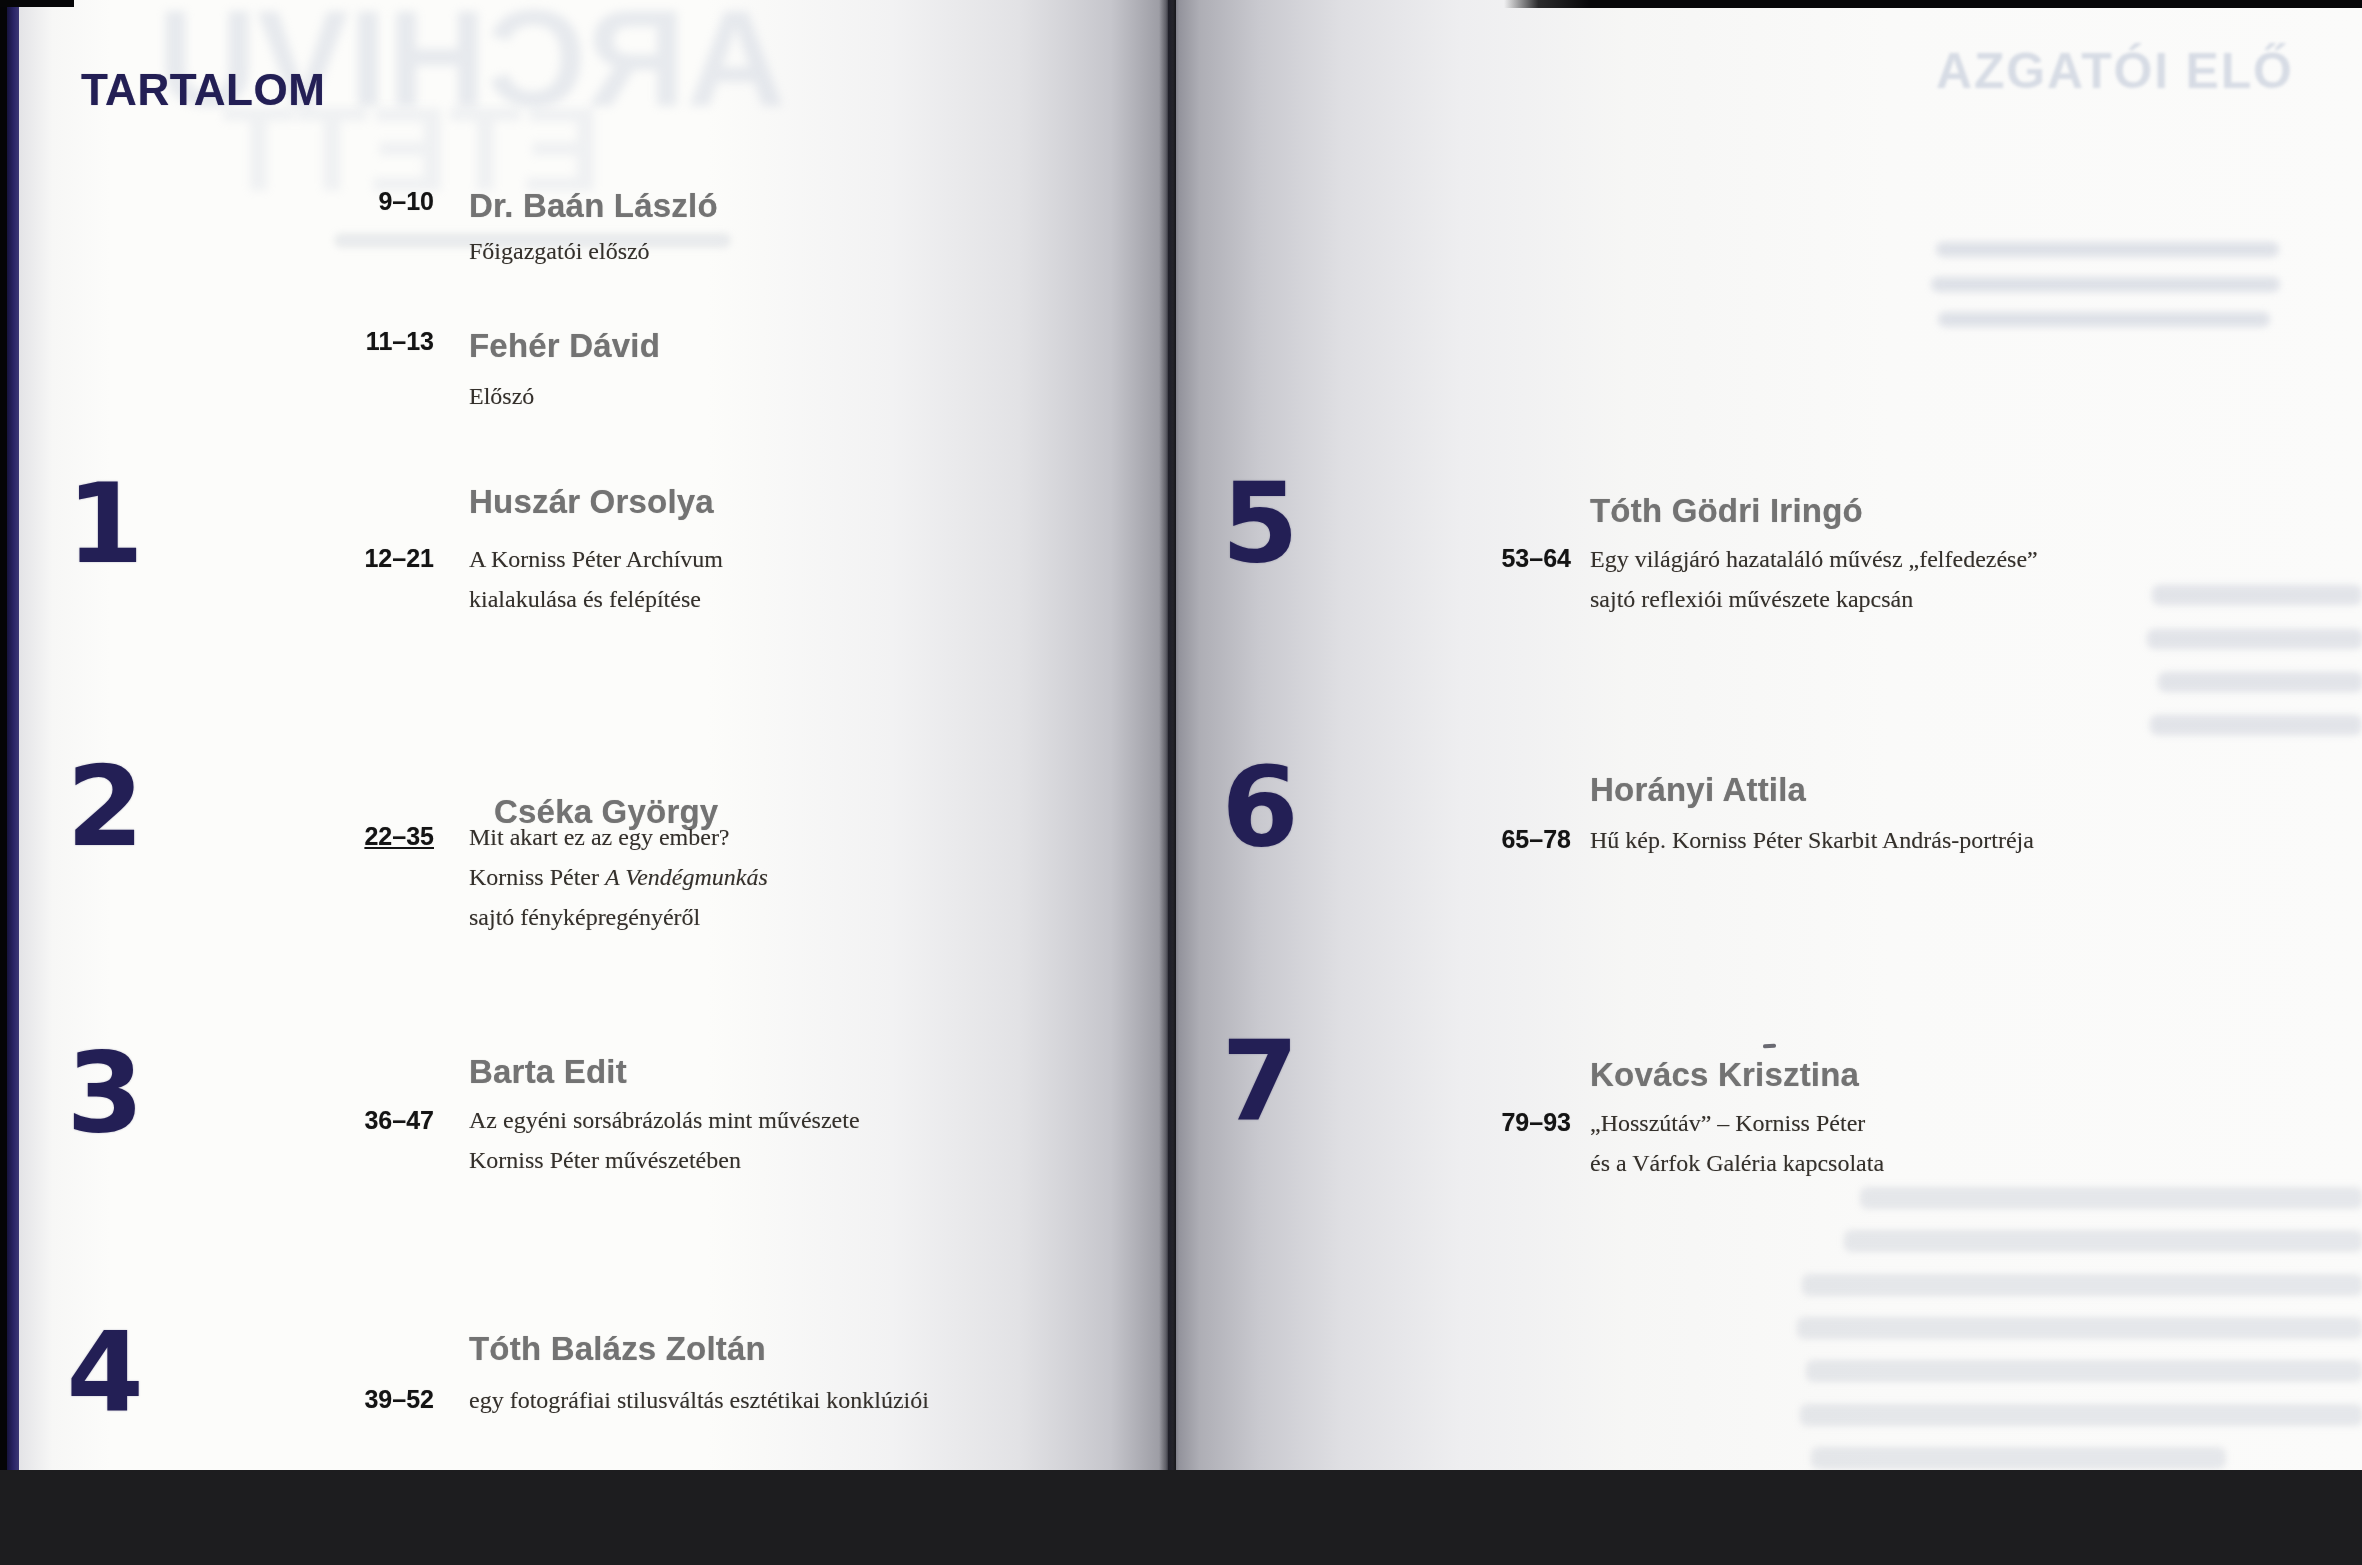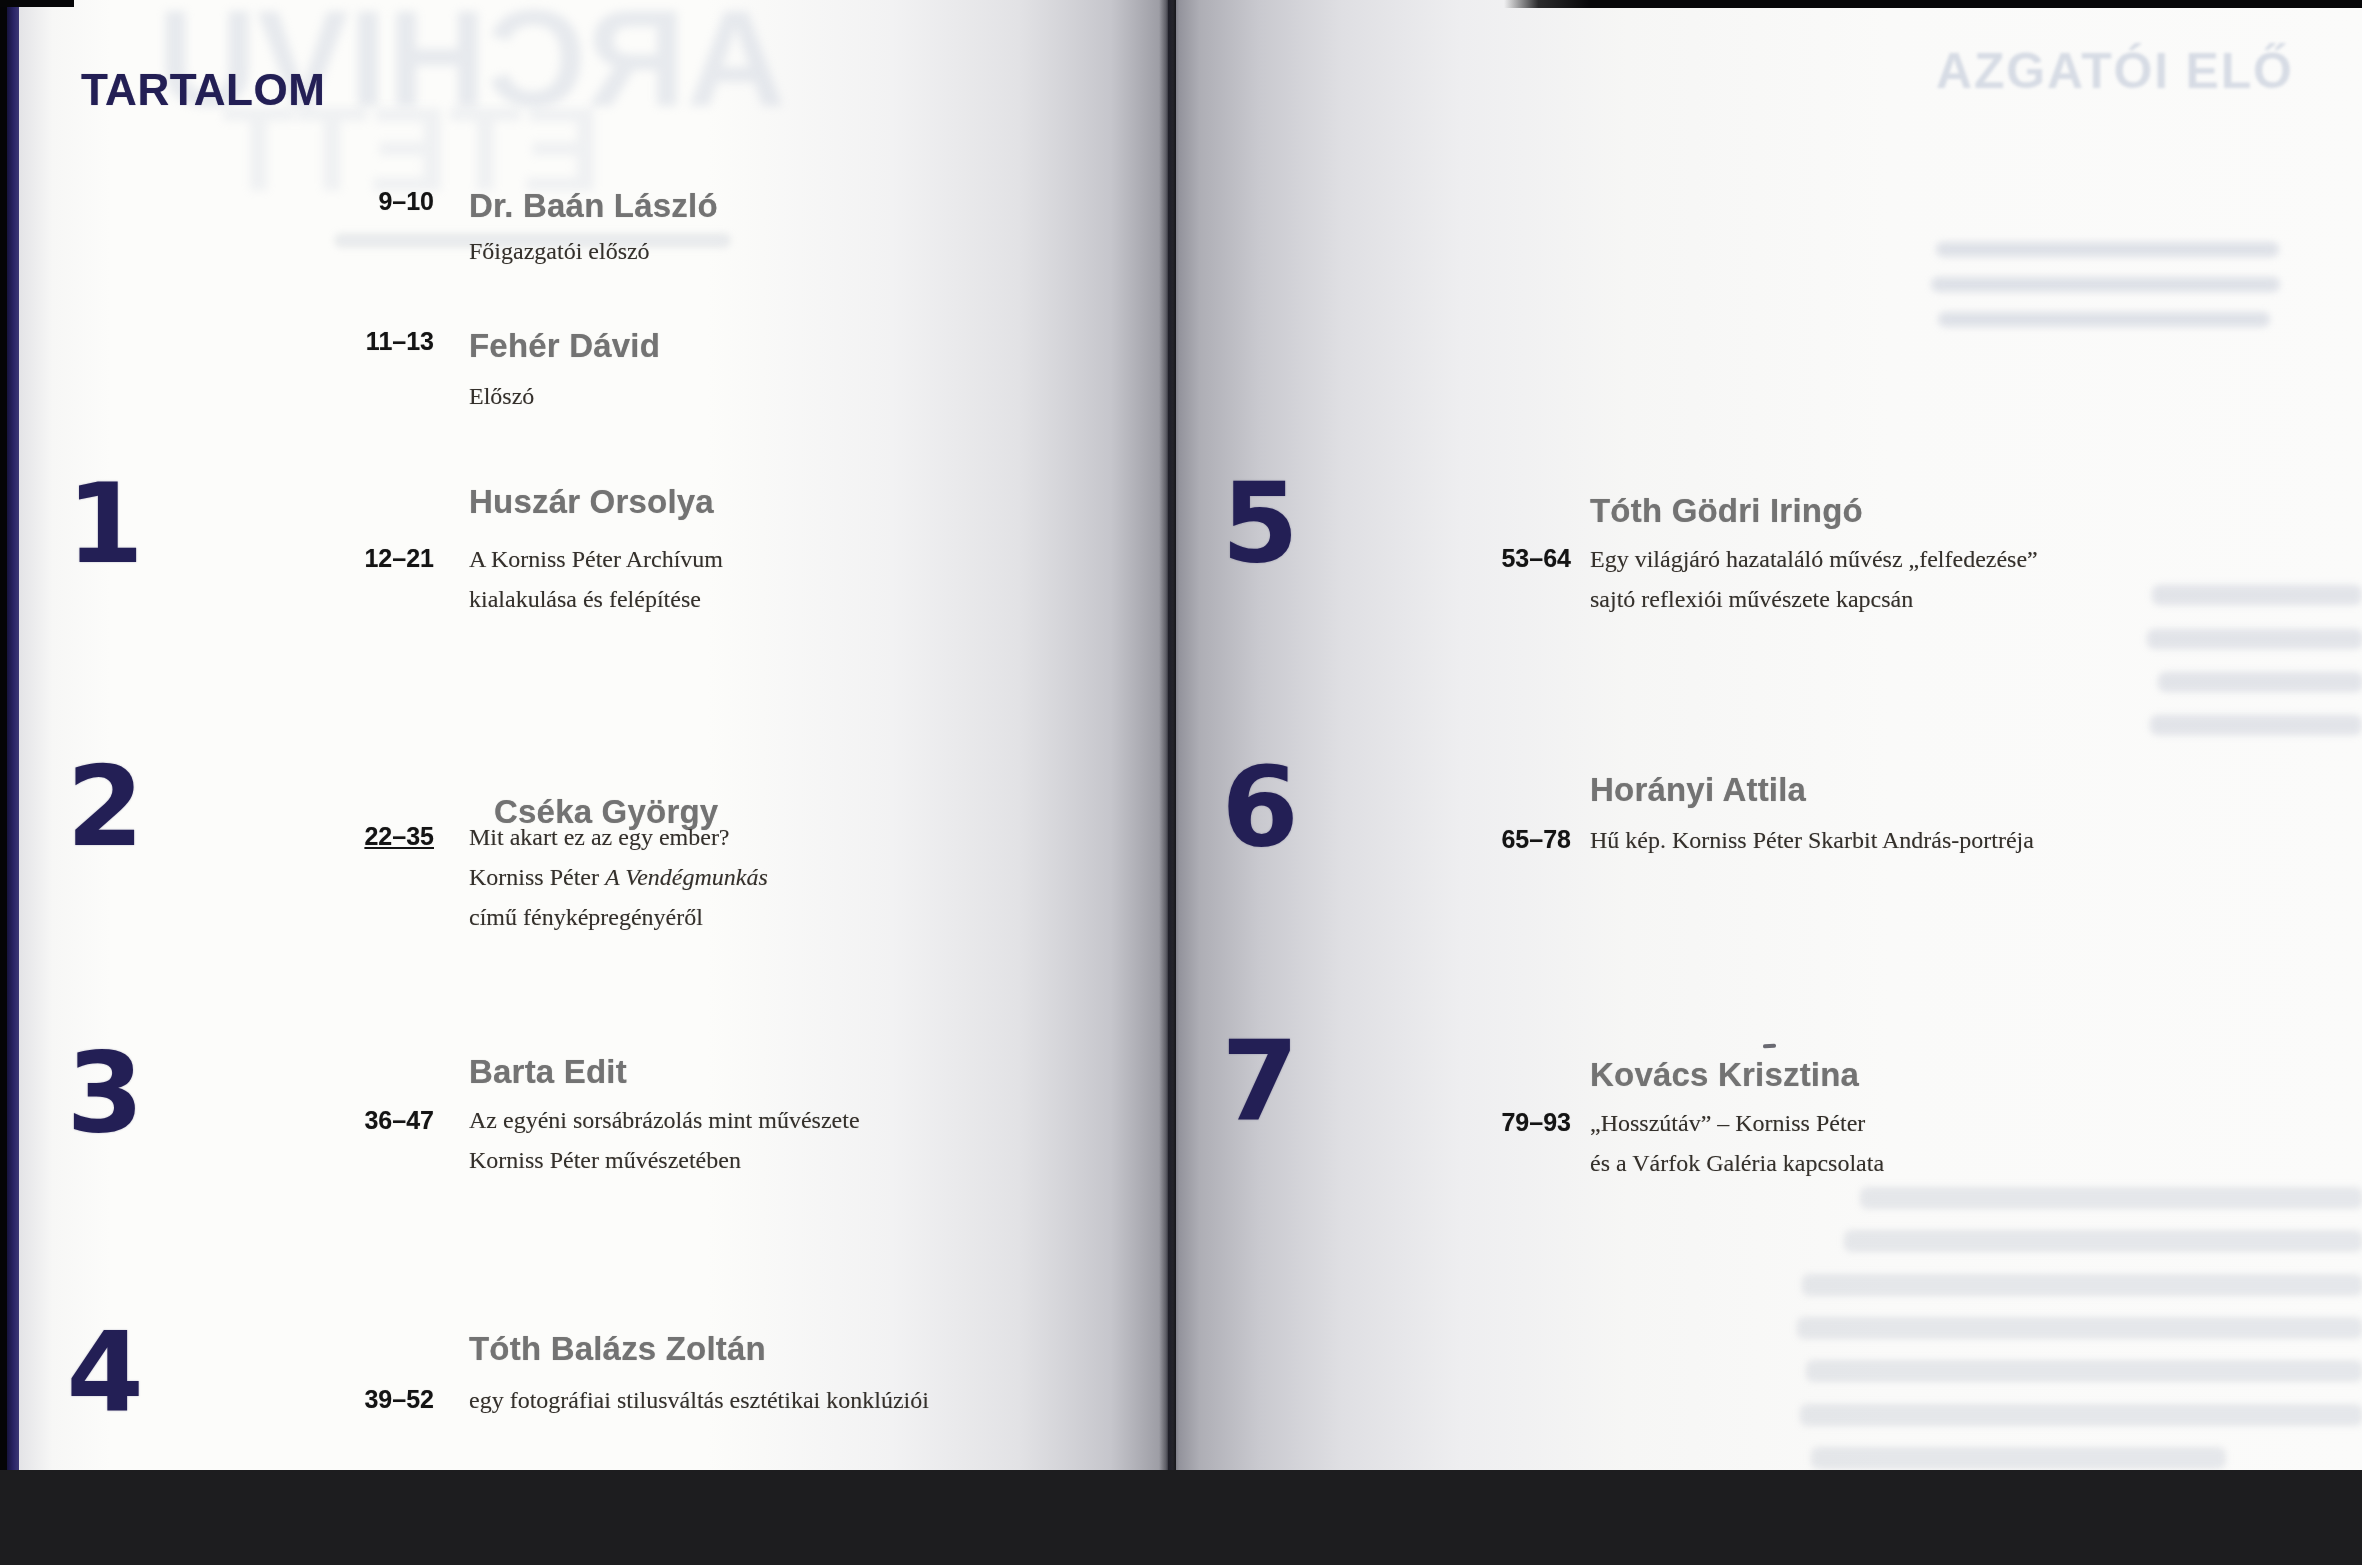--- a/index.html
+++ b/index.html
@@ -121,21 +121,21 @@
         <div class="tbody" style="left: 469px; top: 539px;">
           <div class="tline"><span>A Korniss Péter Archívum</span></div>
           <div class="tline"><span>kialakulása és felépítése</span></div>
         </div>
         <div class="num" style="left: 54px; top: 751px;">2</div>
         <div class="author" style="left: 469px; top: 795px; margin-left: 25px;">Cséka György</div>
         <div class="pages" style="left: 258px; top: 824px; width: 176px; text-decoration: underline;">22–35</div>
         <div class="tbody" style="left: 469px; top: 817px;">
           <div class="tline"><span>Mit akart ez az egy ember?</span></div>
           <div class="tline"><span>Korniss Péter </span><em>A Vendégmunkás</em></div>
-          <div class="tline"><span>című fényképregényéről</span></div>
+          <div class="tline"><span>sajtó fényképregényéről</span></div>
         </div>
         <div class="num" style="left: 54px; top: 1037px;">3</div>
         <div class="author" style="left: 469px; top: 1055px;">Barta Edit</div>
         <div class="pages" style="left: 258px; top: 1108px; width: 176px;">36–47</div>
         <div class="tbody" style="left: 469px; top: 1100px;">
           <div class="tline"><span>Az egyéni sorsábrázolás mint művészete</span></div>
           <div class="tline"><span>Korniss Péter művészetében</span></div>
         </div>
         <div class="num" style="left: 54px; top: 1317px;">4</div>
         <div class="author" style="left: 469px; top: 1332px;">Tóth Balázs Zoltán</div>

